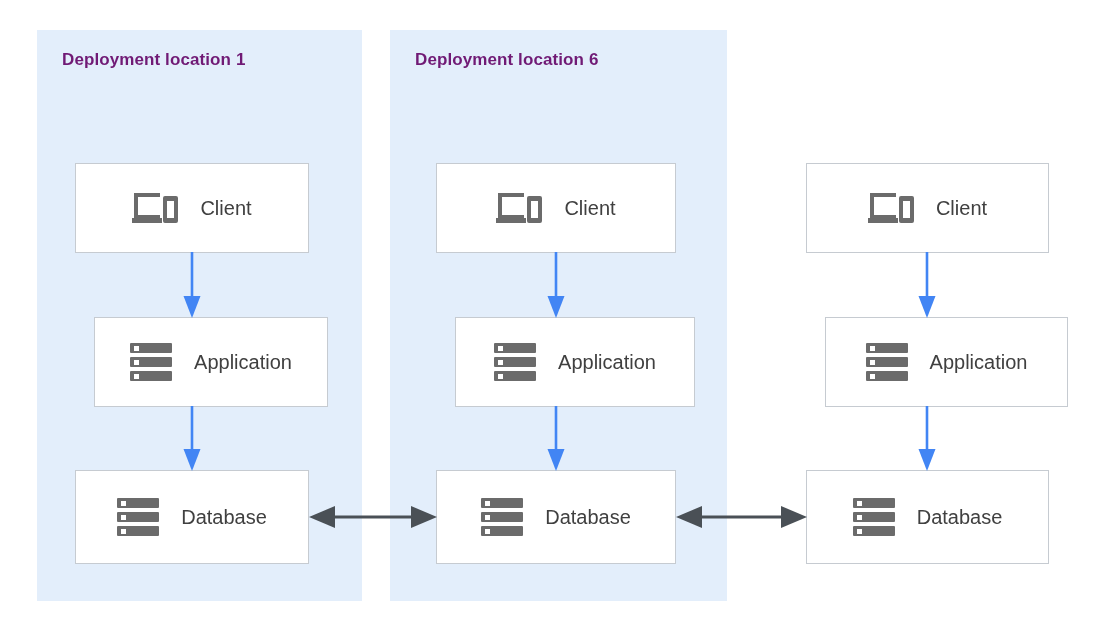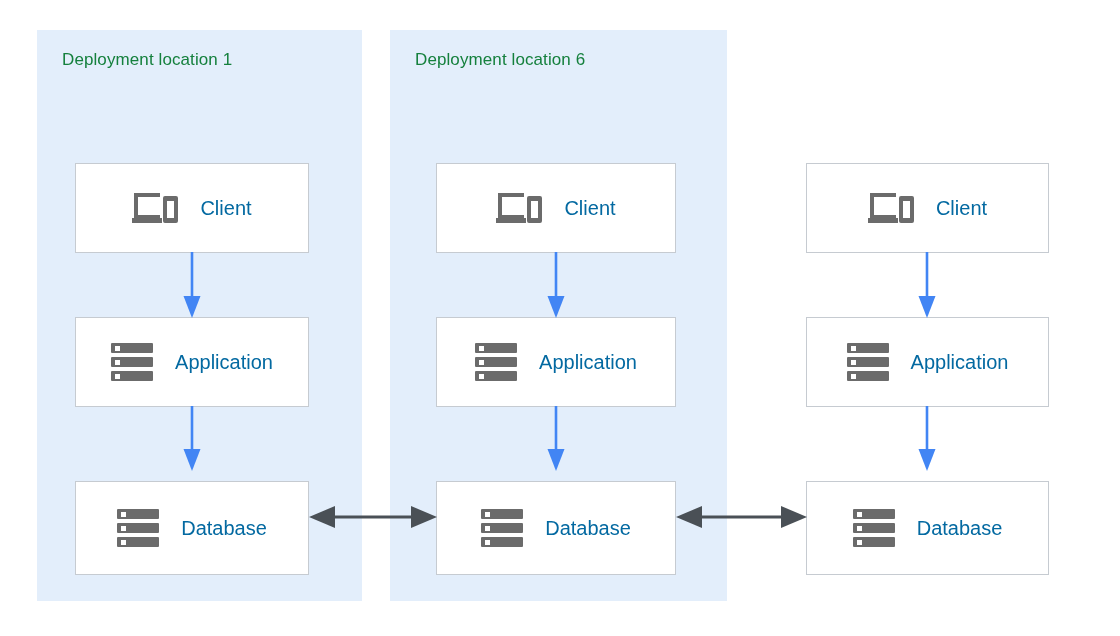--- a/index.html
+++ b/index.html
@@ -33,49 +33,50 @@
   }
   .panel.p1 { left: 37px;  width: 325px; }
   .panel.p2 { left: 390px; width: 337px; }
   .panel.p3 { left: 761px; width: 335px; }
 
   .panel-title {
     position: absolute;
     top: 20px;
     font-size: 17px;
     line-height: 20px;
-    color: #15803d;
+    color: #701a75;
     letter-spacing: 0.1px;
     white-space: nowrap;
+    font-weight: bold;
   }
   .panel.p1 .panel-title { left: 25px; }
   .panel.p2 .panel-title { left: 25px; }
   .panel.p3 .panel-title { left: 26px; }
 
   
   .node {
     position: absolute;
     background: #ffffff;
     border: 1px solid #c6cbd1;
     box-sizing: border-box;
     display: flex;
     align-items: center;
     justify-content: center;
     gap: 22px;
   }
   .node .node-label {
     font-size: 20px;
-    color: #0369a1;
+    color: #404040;
     white-space: nowrap;
   }
 
   
   .row-client { top: 163px; height: 90px; }
-  .row-app    { top: 317px; height: 90px; }
-  .row-db     { top: 470px; height: 94px; margin-top: 11px; }
+  .row-app    { top: 317px; height: 90px; margin-left: 19px; }
+  .row-db     { top: 470px; height: 94px; }
 
   
   .col1 { left: 75px;  width: 234px; }
   .col2 { left: 436px; width: 240px; }
   .col3 { left: 806px; width: 243px; }
 
   
   .icon {
     flex: 0 0 auto;
     display: block;

